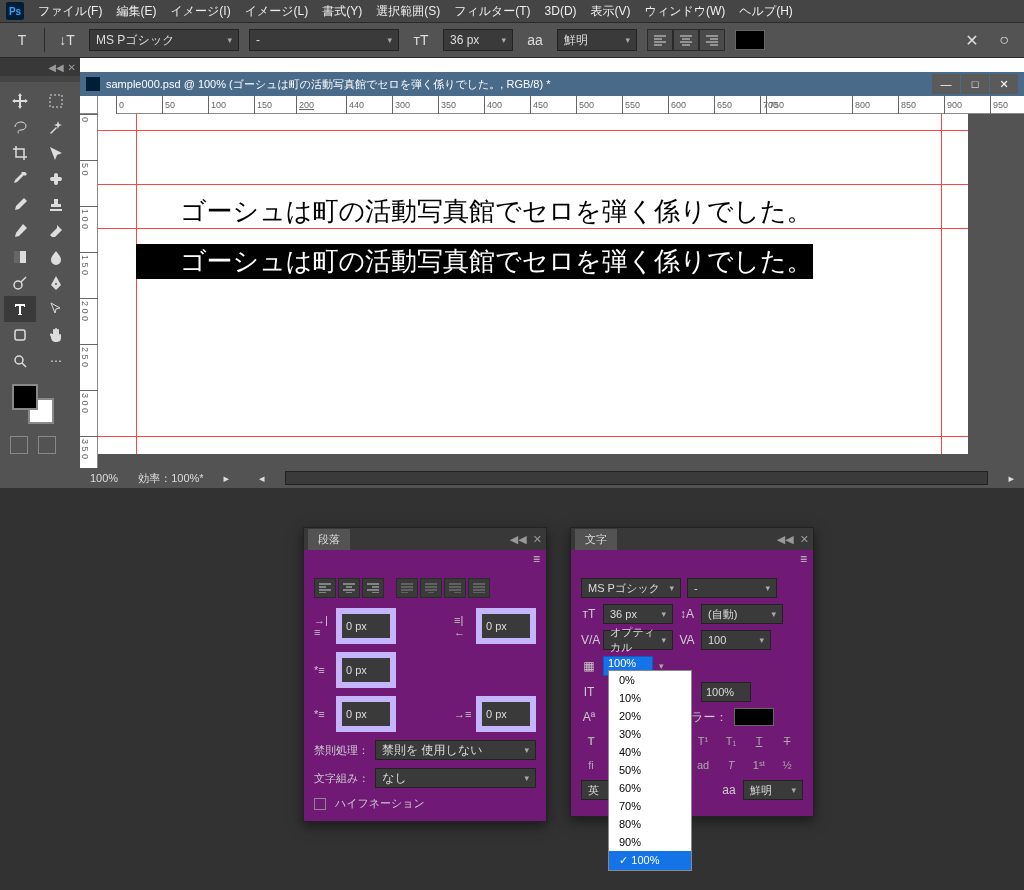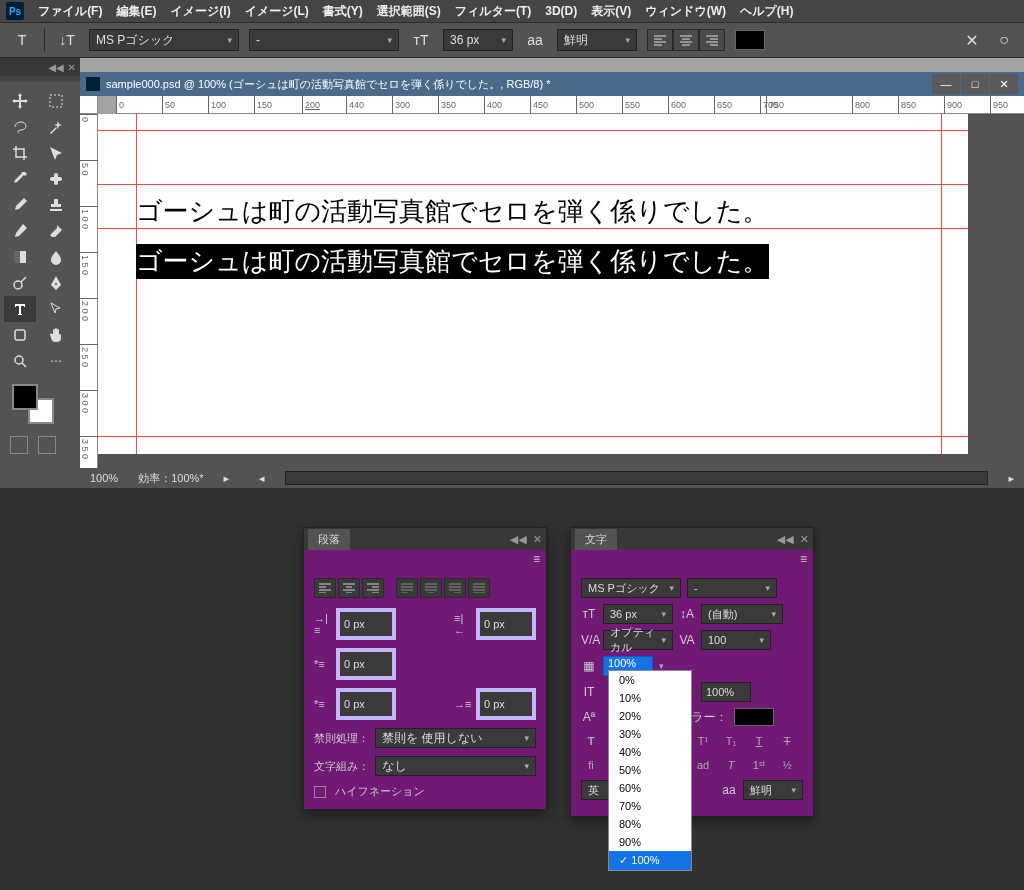--- a/index.html
+++ b/index.html
@@ -1,19 +1,19 @@
 <!DOCTYPE html>
 <html><head>
 <meta charset="utf-8">
 <style>
 * { box-sizing: border-box; margin: 0; padding: 0; font-family: "MS PGothic", sans-serif; }
 body { background: #323232; color: #ccc; width: 1024px; height: 890px; overflow: hidden; font-size: 12px; position: relative; }
 .menubar { background: #454545; height: 22px; display: flex; align-items: center; padding: 0 6px; gap: 14px; color: #eee; font-size: 12px; }
 .menubar .logo { width: 18px; height: 18px; background: #001e36; display: flex; align-items: center; justify-content: center; color: #31a8ff; font-weight: bold; font-size: 10px; border-radius: 2px; }
-.menubar span { cursor: default; font-weight: bold; }
+.menubar span { cursor: default; }
 .optionsbar { background: #535353; height: 36px; display: flex; align-items: center; padding: 0 10px; gap: 10px; border-top: 1px solid #2a2a2a; border-bottom: 1px solid #2a2a2a; }
 .optionsbar .icon { width: 24px; height: 24px; display: flex; align-items: center; justify-content: center; font-size: 14px; color: #ddd; }
 .dropdown { background: #3a3a3a; border: 1px solid #222; padding: 2px 6px; height: 22px; display: flex; align-items: center; color: #ddd; font-size: 12px; position: relative; }
 .dropdown .arrow { margin-left: auto; font-size: 9px; color: #aaa; padding-left: 4px;}
 .align-btns { display: flex; gap: 0; }
 .align-btns div { width: 26px; height: 22px; border: 1px solid #2a2a2a; display:flex; align-items:center; justify-content:center; background:#4a4a4a; }
 .align-btns svg { width: 14px; height: 12px; }
 .swatch { width: 30px; height: 20px; background: #000; border: 1px solid #666; }
 .circle-x { display: flex; gap: 12px; }
 .circle-x div { width: 20px; height: 20px; display:flex; align-items:center; justify-content:center; font-size: 16px; color: #ddd; }
@@ -22,46 +22,46 @@
 .panel-tab { height: 18px; background: #383838; display:flex; justify-content:flex-end; align-items:center; padding-right:4px; gap:4px; font-size:10px; color:#999; }
 .toolbox { display: grid; grid-template-columns: 1fr 1fr; gap: 0; padding: 6px 4px; }
 .tool { width: 32px; height: 26px; display:flex; align-items:center; justify-content:center; color:#ddd; cursor:pointer; }
 .tool.active { background: #3a3a3a; }
 .tool svg { width: 16px; height: 16px; }
 .swatches { padding: 8px 10px; position:relative; height:50px;}
 .fg { width:26px;height:26px;background:#000;border:2px solid #888;position:absolute;left:12px;top:4px;}
 .bg { width:26px;height:26px;background:#fff;border:2px solid #888;position:absolute;left:28px;top:18px;}
 .bottom-icons { display:flex; gap:10px; padding:6px 10px; }
 .bottom-icons div { width:18px;height:18px; border:1px solid #888;}
-.doc-area { flex:1; background:#a3a3a3; display:flex; flex-direction:column; }
+.doc-area { flex:1; background:#ffffff; display:flex; flex-direction:column; }
 .doc-titlebar { height: 24px; background: #4a6a8a; display:flex; align-items:center; padding:0 6px; color:#fff; font-size:11px;}
 .doc-titlebar .icon { width:14px;height:14px;background:#001e36;margin-right:6px;}
 .doc-titlebar .controls { margin-left:auto; display:flex; gap:0;}
 .doc-titlebar .controls div { width:28px;height:20px;display:flex;align-items:center;justify-content:center;background:#5a5a5a;margin-left:1px;}
 .ruler-h { height: 18px; background: #fff; position: relative; border-bottom: 1px solid #888; margin-left:18px;}
 .ruler-h .tick { position:absolute; top:0; height:18px; border-left:1px solid #666; font-size:9px; color:#666; padding-left:2px; padding-top:4px;}
 .doc-body { flex:1; display:flex; background:#535353;}
 .ruler-v { width:18px; background:#fff; position:relative; border-right:1px solid #888;}
 .ruler-v .tick { position:absolute; left:0; width:18px; border-top:1px solid #666; font-size:9px; color:#666; padding-top:2px; text-align:center; writing-mode:vertical-lr;}
 .canvas-scroll { flex:1; overflow:hidden; position:relative;}
 .canvas { width: 870px; height: 340px; background: #fff; position: relative; }
 .guide-h { position:absolute; left:0; right:0; height:1px; background:#ff4444;}
 .guide-v { position:absolute; top:0; bottom:0; width:1px; background:#ff4444;}
-.text-line { position:absolute; font-size:26px; color:#000; white-space:nowrap;}
+.text-line { position:absolute; font-size:26px; color:#000; white-space:nowrap;padding-left:44px;}
 .text-line.sel { background:#000; color:#fff;}
 .statusbar { height:20px; background:#535353; display:flex; align-items:center; padding:0 10px; gap:20px; font-size:11px; color:#ddd;}
 .statusbar .scroll { margin-left:auto; flex:1; height:14px; background:#3a3a3a; border:1px solid #222;}
 .panel { position:absolute; background:#701a75; border:1px solid #222; box-shadow:0 4px 12px rgba(0,0,0,0.5); }
 .panel-header { height:22px; display:flex; align-items:center; padding:0 4px; background:#383838;}
 .panel-header .tab { background:#535353; padding:3px 10px; font-size:11px; color:#ddd;}
 .panel-header .right { margin-left:auto; display:flex; gap:6px; color:#999; font-size:11px;}
 .panel-body { padding: 10px; }
 .para-row { display:flex; align-items:center; gap:8px; margin-bottom:8px;}
 .para-row .lbl { font-size:11px; color:#ccc; width:14px; display:flex; align-items:center;}
-.para-row input { background:#3a3a3a; border:4px solid #c4b5fd; color:#ddd; width:60px; height:18px; padding:12px 4px; font-size:11px;}
+.para-row input { background:#3a3a3a; border:6px solid #c4b5fd; color:#ddd; width:60px; height:18px; padding:12px 4px; font-size:11px;}
 .align-group { display:flex; gap:2px; margin-bottom:10px;}
 .align-group div { width:22px; height:20px; background:#3a3a3a; display:flex; align-items:center; justify-content:center; border:1px solid #2a2a2a;}
 .label-row { display:flex; align-items:center; gap:6px; margin-bottom:8px; font-size:11px;}
 .label-row .dropdown { flex:1; height:20px;}
 .char-panel .row { display:flex; align-items:center; gap:6px; margin-bottom:6px;}
 .char-panel .row .icon { width:16px; font-size:12px; color:#ccc; text-align:center;}
 .char-panel .dropdown { height:20px; font-size:11px;}
 .char-panel input { background:#3a3a3a; border:1px solid #222; color:#ddd; width:50px; height:20px; padding:0 4px; font-size:11px;}
 .char-panel .selected-in { background:#1473e6; color:#fff; border:1px solid #0a5cc4; width:50px; height:20px; padding:0 4px; font-size:11px;}
 .dropdown-list { position:absolute; background:#fff; border:1px solid #888; color:#000; font-size:11px; z-index:100; width:84px;}
@@ -277,21 +277,21 @@
         <div>✕</div>
       </div>
     </div>
     <div style="display:flex;">
       <div style="width:18px;height:18px;background:#fff;border-right:1px solid #888;border-bottom:1px solid #888;"></div>
       <div class="ruler-h" style="flex:1;" id="ruler-h">
           <div class="tick" style="left: 0px;">0</div>
           <div class="tick" style="left: 46px; text-align: right;">50</div>
           <div class="tick" style="left: 92px;">100</div>
           <div class="tick" style="left: 138px;">150</div>
-          <div class="tick" style="left: 186px; text-decoration: underline;">200</div>
+          <div class="tick" style="left: 180px; text-decoration: underline;">200</div>
           <div class="tick" style="left: 230px;">440</div>
           <div class="tick" style="left: 276px;">300</div>
           <div class="tick" style="left: 322px;">350</div>
           <div class="tick" style="left: 368px;">400</div>
           <div class="tick" style="left: 414px;">450</div>
           <div class="tick" style="left: 460px;">500</div>
           <div class="tick" style="left: 506px;">550</div>
           <div class="tick" style="left: 552px;">600</div>
           <div class="tick" style="left: 598px;">650</div>
           <div class="tick" style="left: 644px;">700</div>

